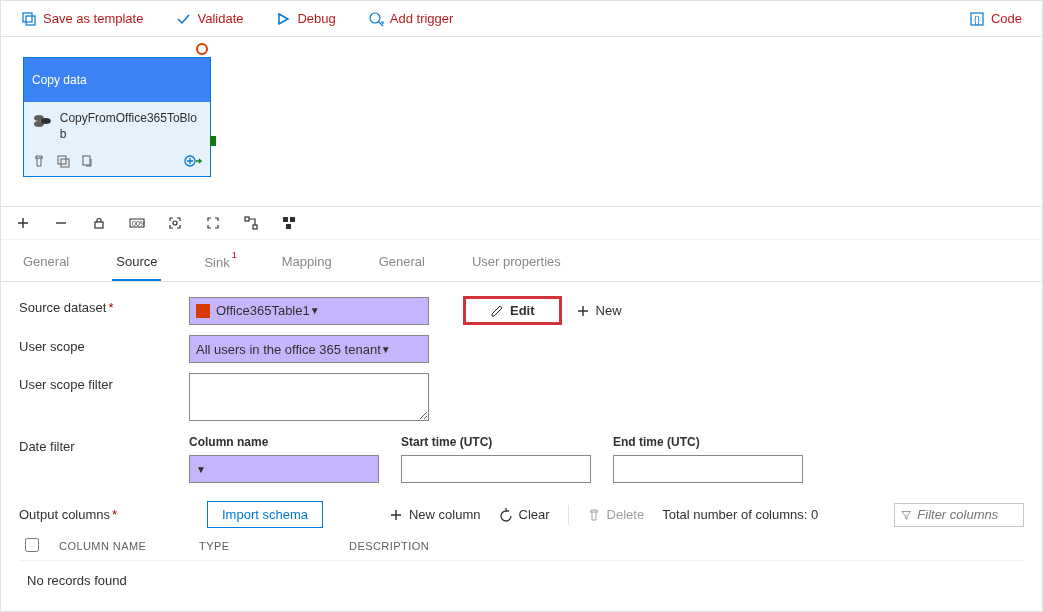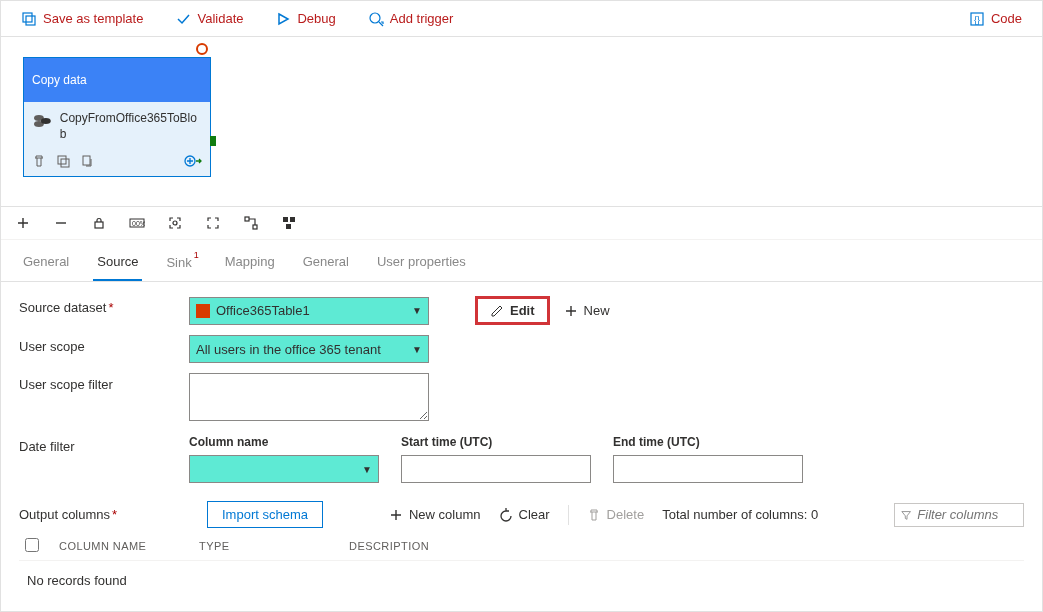--- a/index.html
+++ b/index.html
@@ -21,35 +21,35 @@
   .activity-footer { background: #e5f1fb; padding: 4px 8px 8px; display: flex; align-items: center; gap: 10px; }
   .activity-footer .spacer { flex: 1; }
   .green-dot { position: absolute; right: -6px; top: 34px; width: 6px; height: 10px; background: #107c10; }
   .status-circle { position: absolute; top: 6px; left: 195px; width: 12px; height: 12px; border: 2px solid #d83b01; border-radius: 50%; background: #fff; }
 
   
   .canvas-tools { display: flex; align-items: center; gap: 18px; padding: 6px 12px; border-bottom: 1px solid #f3f2f1;}
   .ct-btn { width: 20px; height: 20px; display: inline-flex; align-items: center; justify-content: center; cursor: pointer; color:#323130;}
 
   
-  .tabs { display: flex; gap: 20px; padding: 8px 18px 0; border-bottom: 1px solid #e1e1e1; }
+  .tabs { display: flex; gap: 39px; padding: 8px 18px 0; border-bottom: 1px solid #e1e1e1; }
   .tab { padding: 6px 4px 10px; color: #888; cursor: pointer; position: relative; }
   .tab.active { color: #323130; border-bottom: 2px solid #0078d4; }
   .tab sup { color: #a80000; font-size: 9px; position: relative; top: -4px; left: 2px; }
 
   
   .form-body { padding: 14px 18px 4px; font-size: 13px; }
   .row { display: flex; align-items: flex-start; margin-bottom: 10px; }
   .label { width: 170px; padding-top: 4px; color: #323130; }
   .req { color: #a80000; margin-left: 2px; }
   .field { display: flex; align-items: center; gap: 10px; }
-  .select { width: 240px; height: 28px; border: 1px solid #8a8886; background: #5eead4; display: flex; align-items: center; padding: 0 6px; justify-content: space-between; cursor: pointer; }
+  .select { width: 240px; height: 28px; border: 1px solid #8a8886; background: #c4b5fd; display: flex; align-items: center; padding: 0 6px; justify-content: flex-start; cursor: pointer; }
   .select .caret { font-size: 10px; color: #323130; }
   .o365-icon { width: 14px; height: 14px; background: #d83b01; display:inline-block; margin-right:6px; flex-shrink:0; }
-  .edit-btn { border: 3px solid #d13438; padding: 4px 12px; display: inline-flex; align-items: center; gap: 6px; cursor: pointer; font-weight: 600; margin-left: 12px; }
+  .edit-btn { border: 3px solid #d13438; padding: 4px 24px; display: inline-flex; align-items: center; gap: 6px; cursor: pointer; font-weight: 600; }
   .new-btn { display: inline-flex; align-items: center; gap: 6px; cursor: pointer; padding: 4px 4px; }
   textarea.filter-area { width: 240px; height: 48px; border: 1px solid #8a8886; resize: both; padding: 4px; font-family: inherit; }
 
   
   .date-group { display: flex; gap: 22px; }
   .date-col .sublabel { font-size: 12px; margin-bottom: 6px; display:block; font-weight:600; color:#323130;}
   .date-col .select, .date-col input[type=text] { width: 190px; height: 28px; border: 1px solid #8a8886; padding: 0 6px; }
 
   
   .outcol-row { display: flex; align-items: center; gap: 18px; margin-top: 18px; }

